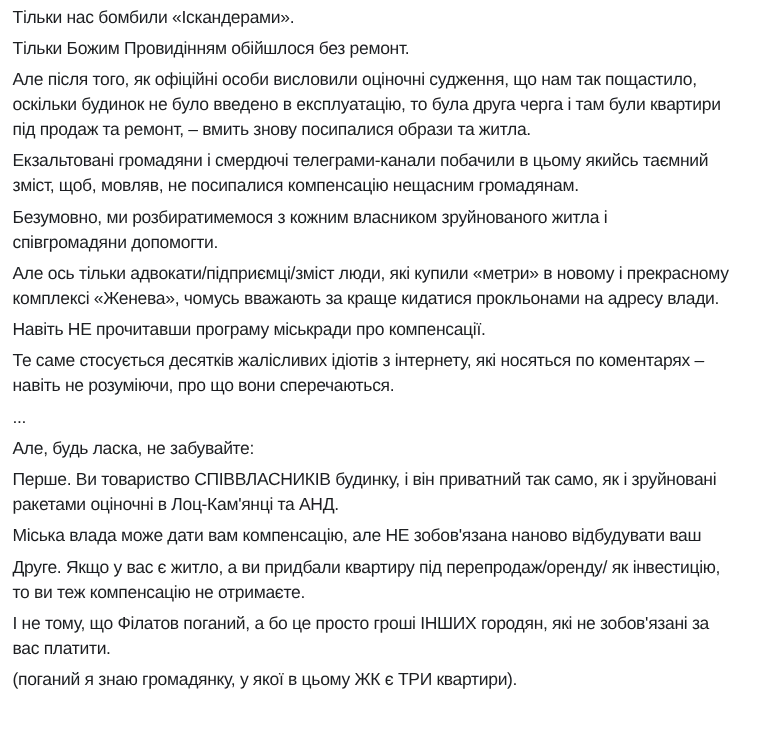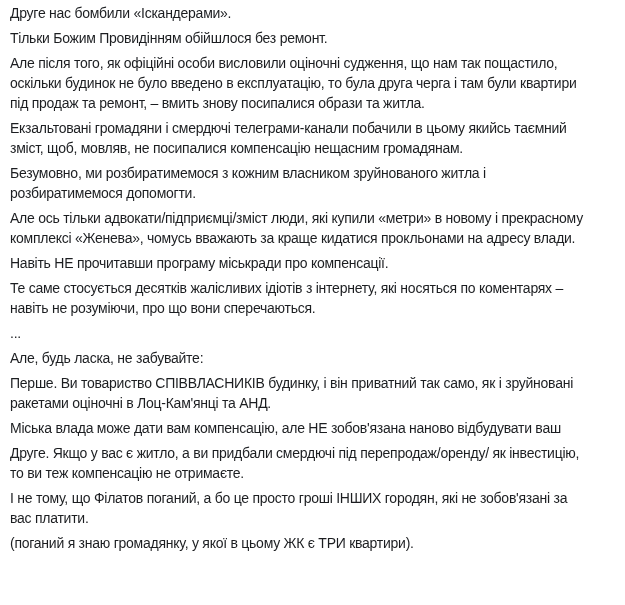--- a/index.html
+++ b/index.html
@@ -29,41 +29,41 @@
     white-space: nowrap;
     font-weight: 400;
   }
 </style>
 </head>
 <body>
 
 <div class="post">
 
   <p class="para">
-    <span class="ln">Друге нас бомбили «Іскандерами».</span>
+    <span class="ln">Тільки нас бомбили «Іскандерами».</span>
   </p>
 
   <p class="para">
     <span class="ln">Тільки Божим Провидінням обійшлося без ремонт.</span>
   </p>
 
   <p class="para">
     <span class="ln">Але після того, як офіційні особи висловили оціночні судження, що нам так пощастило,</span>
     <span class="ln">оскільки будинок не було введено в експлуатацію, то була друга черга і там були квартири</span>
     <span class="ln">під продаж та ремонт, – вмить знову посипалися образи та житла.</span>
   </p>
 
   <p class="para">
     <span class="ln">Екзальтовані громадяни і смердючі телеграми-канали побачили в цьому якийсь таємний</span>
     <span class="ln">зміст, щоб, мовляв, не посипалися компенсацію нещасним громадянам.</span>
   </p>
 
   <p class="para">
     <span class="ln">Безумовно, ми розбиратимемося з кожним власником зруйнованого житла і</span>
-    <span class="ln">розбиратимемося допомогти.</span>
+    <span class="ln">співгромадяни допомогти.</span>
   </p>
 
   <p class="para">
     <span class="ln">Але ось тільки адвокати/підприємці/зміст люди, які купили «метри» в новому і прекрасному</span>
     <span class="ln">комплексі «Женева», чомусь вважають за краще кидатися прокльонами на адресу влади.</span>
   </p>
 
   <p class="para">
     <span class="ln">Навіть НЕ прочитавши програму міськради про компенсації.</span>
   </p>
@@ -85,21 +85,21 @@
   <p class="para">
     <span class="ln">Перше. Ви товариство СПІВВЛАСНИКІВ будинку, і він приватний так само, як і зруйновані</span>
     <span class="ln">ракетами оціночні в Лоц-Кам'янці та АНД.</span>
   </p>
 
   <p class="para">
     <span class="ln">Міська влада може дати вам компенсацію, але НЕ зобов'язана наново відбудувати ваш</span>
   </p>
 
   <p class="para">
-    <span class="ln">Друге. Якщо у вас є житло, а ви придбали смердючі під перепродаж/оренду/ як інвестицію,</span>
+    <span class="ln">Друге. Якщо у вас є житло, а ви придбали квартиру під перепродаж/оренду/ як інвестицію,</span>
     <span class="ln">то ви теж компенсацію не отримаєте.</span>
   </p>
 
   <p class="para">
     <span class="ln">І не тому, що Філатов поганий, а бо це просто гроші ІНШИХ городян, які не зобов'язані за</span>
     <span class="ln">вас платити.</span>
   </p>
 
   <p class="para">
     <span class="ln">(поганий я знаю громадянку, у якої в цьому ЖК є ТРИ квартири).</span>

